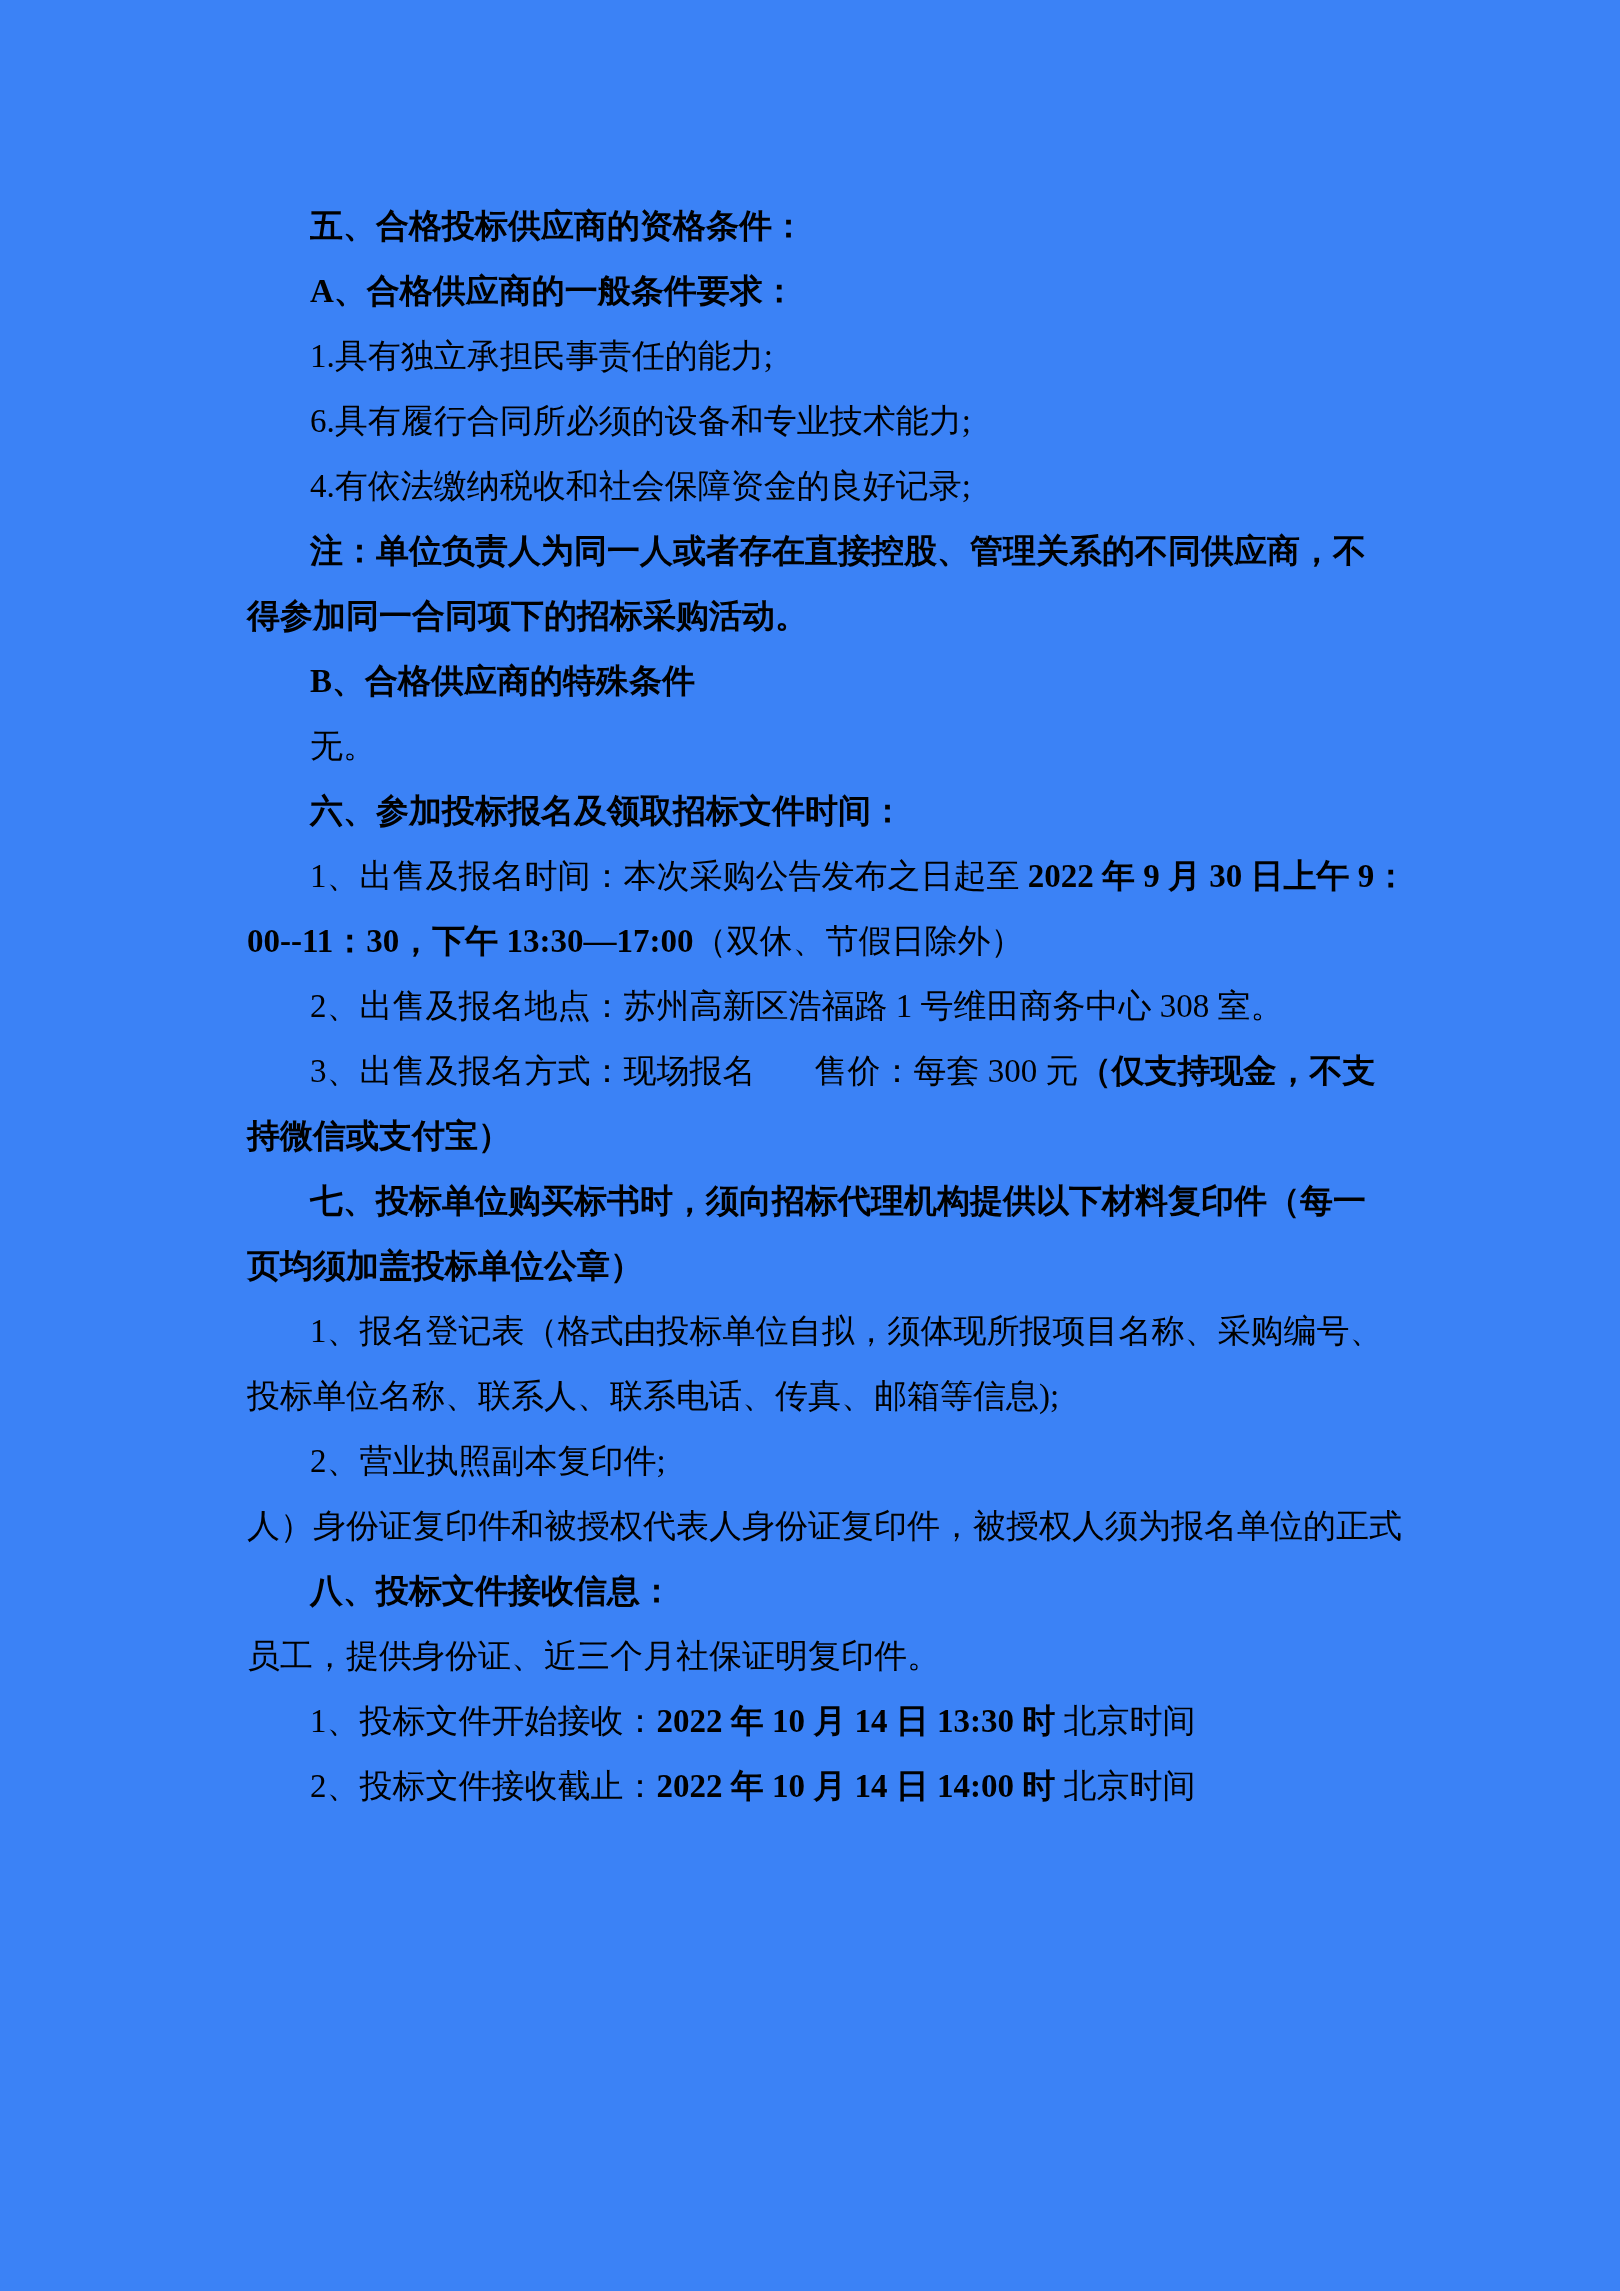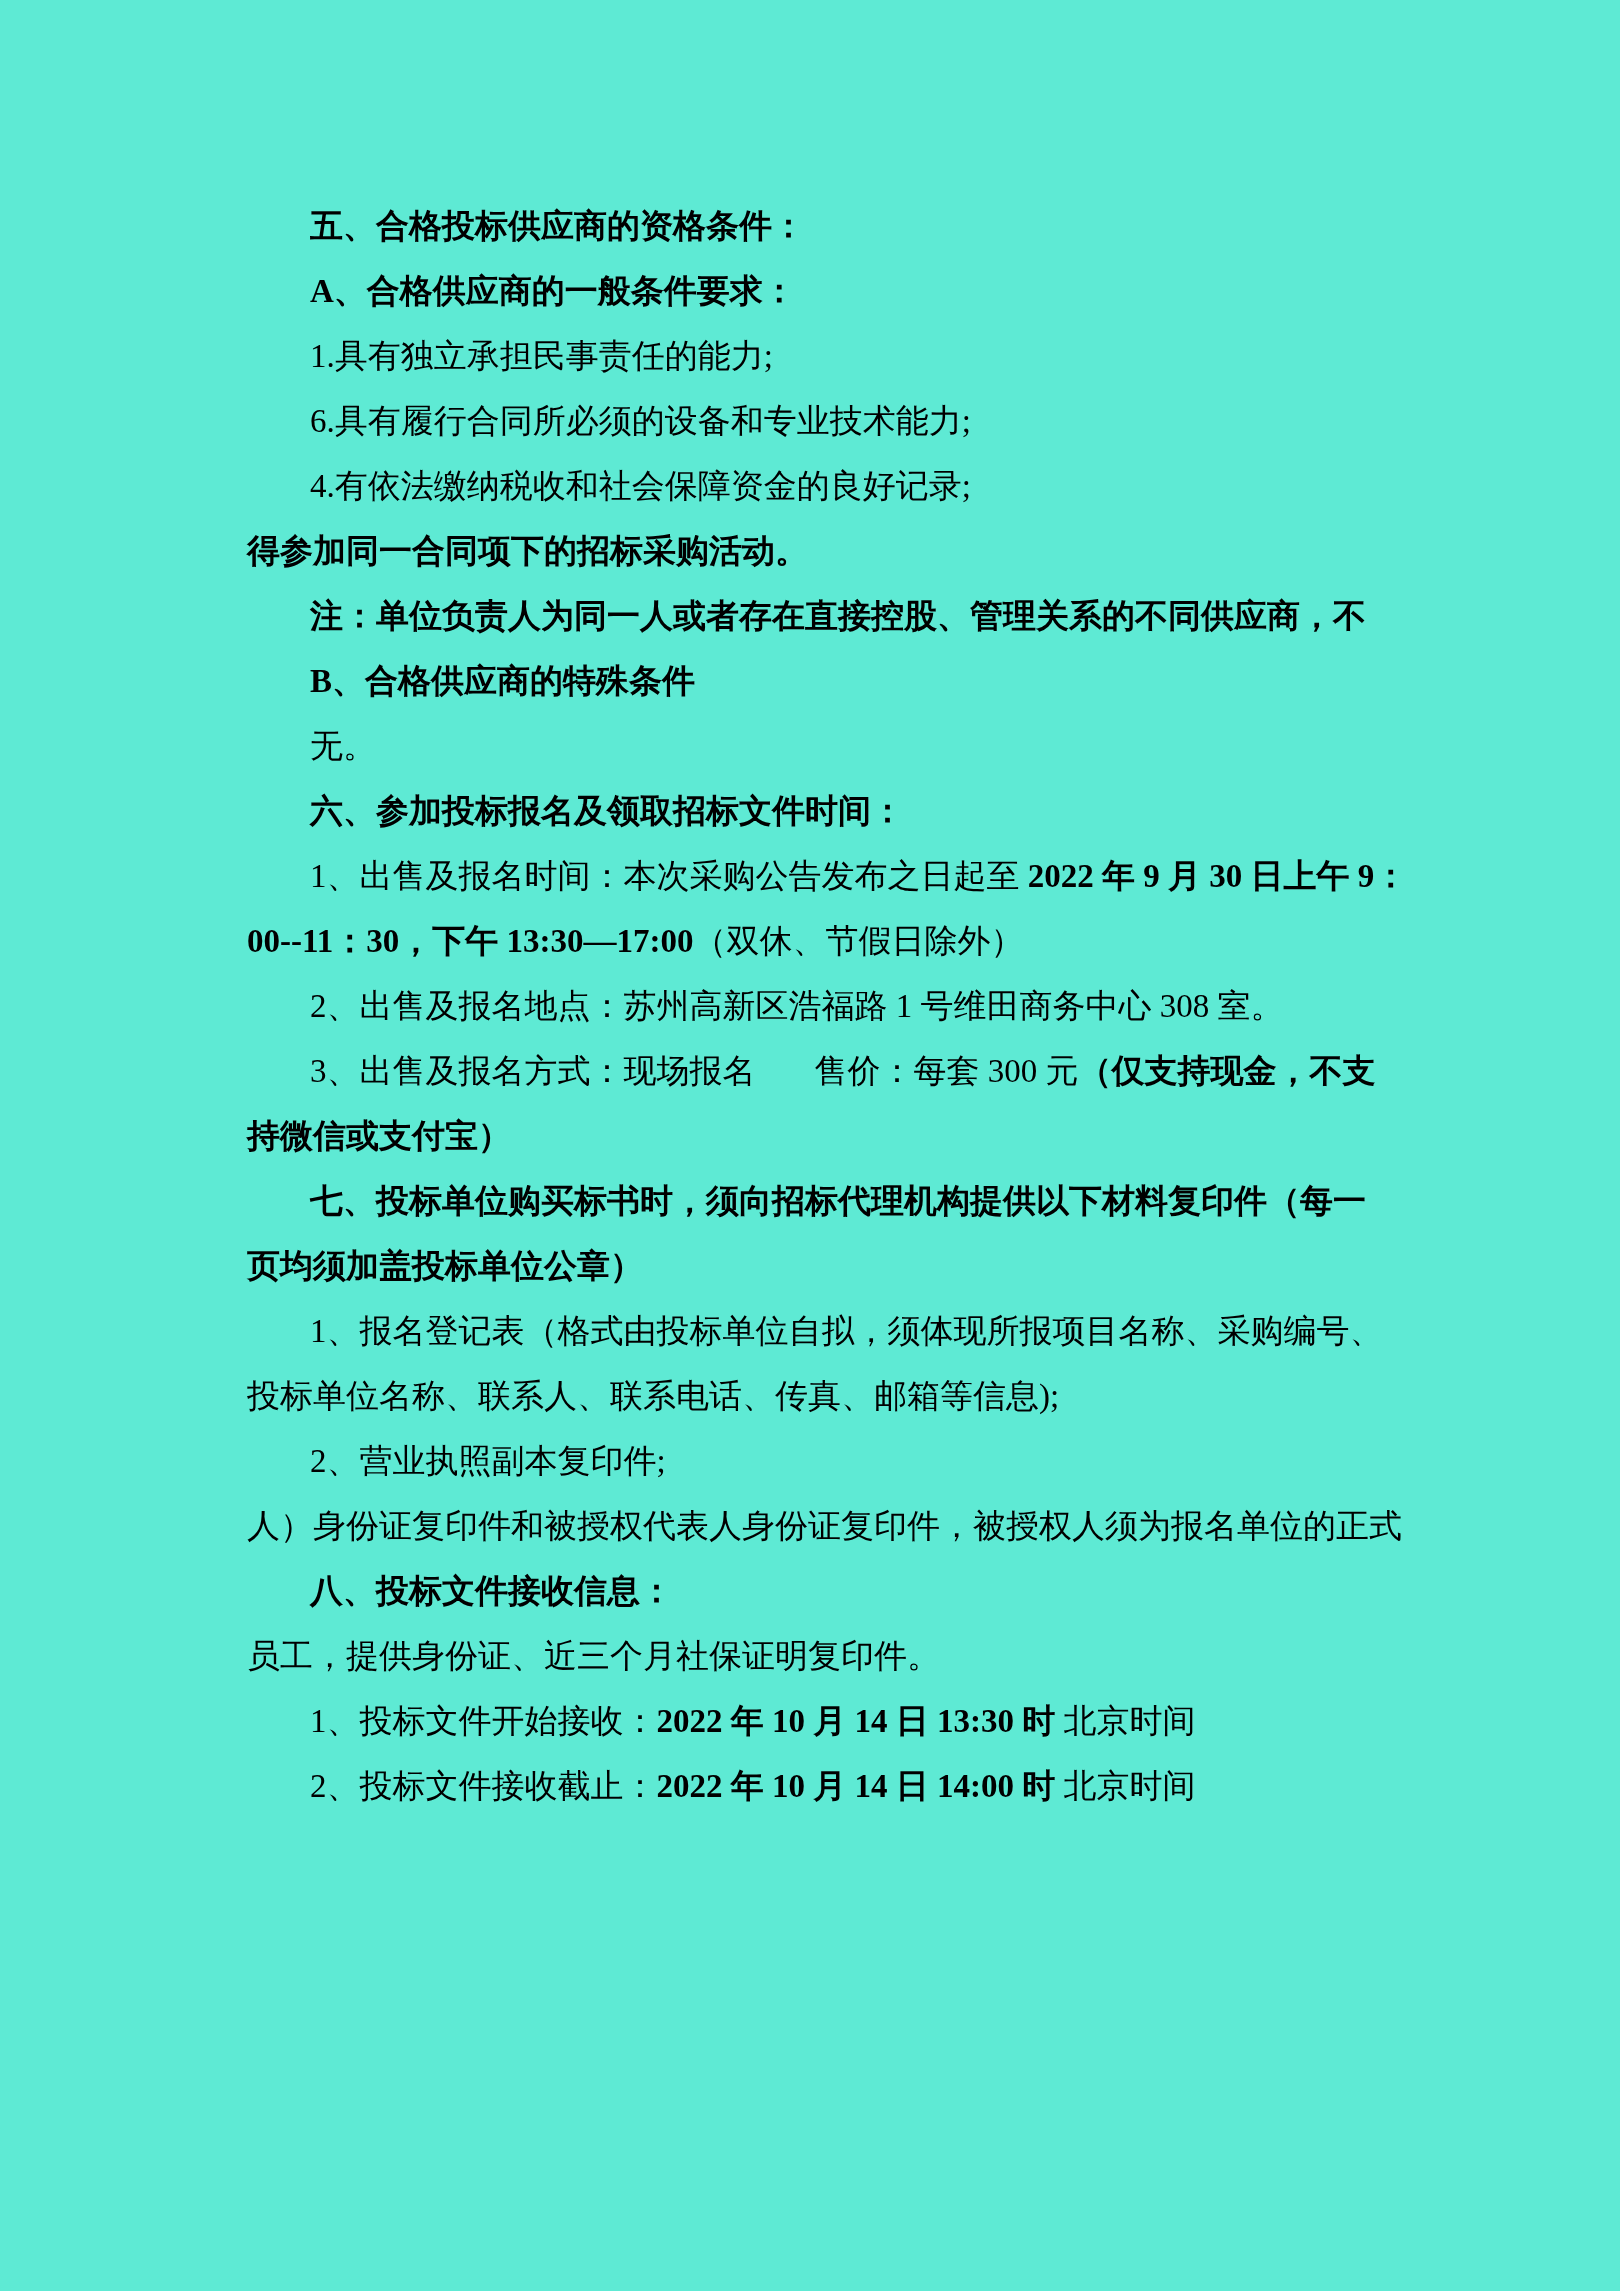--- a/index.html
+++ b/index.html
@@ -1,20 +1,20 @@
 <!DOCTYPE html>
 <html><head>
 <meta charset="utf-8">
 <style>
   html, body { margin: 0; padding: 0; background: #e8e8e8; }
   .page {
     position: relative;
     width: 1620px;
     height: 2292px;
-    background: #5eead4;
+    background: #3b82f6;
     overflow: hidden;
     font-family: "Liberation Serif", "DejaVu Serif", serif;
     color: #000000;
   }
   .content {
     position: absolute;
     left: 247px;
     top: 194px;
     width: 1137px;
   }
@@ -32,22 +32,22 @@
 </head>
 <body>
 
 <div class="page">
   <div class="content">
       <div class="line indent"><span class="b">五、合格投标供应商的资格条件：</span></div>
       <div class="line indent"><span class="b">A、合格供应商的一般条件要求：</span></div>
       <div class="line indent"><span>1.具有独立承担民事责任的能力;</span></div>
       <div class="line indent"><span>6.具有履行合同所必须的设备和专业技术能力;</span></div>
       <div class="line indent"><span>4.有依法缴纳税收和社会保障资金的良好记录;</span></div>
+      <div class="line indent"><span class="b">注：单位负责人为同一人或者存在直接控股、管理关系的不同供应商，不</span></div>
       <div class="line"><span class="b">得参加同一合同项下的招标采购活动。</span></div>
-      <div class="line indent"><span class="b">注：单位负责人为同一人或者存在直接控股、管理关系的不同供应商，不</span></div>
       <div class="line indent"><span class="b">B、合格供应商的特殊条件</span></div>
       <div class="line indent"><span>无。</span></div>
       <div class="line indent"><span class="b">六、参加投标报名及领取招标文件时间：</span></div>
       <div class="line indent"><span>1、出售及报名时间：本次采购公告发布之日起至 </span><span class="b">2022 年 9 月 30 日上午 9：</span></div>
       <div class="line"><span class="b">00--11：30，下午 13:30—17:00</span><span>（双休、节假日除外）</span></div>
       <div class="line indent"><span>2、出售及报名地点：苏州高新区浩福路 1 号维田商务中心 308 室。</span></div>
       <div class="line indent"><span>3、出售及报名方式：现场报名</span><span class="gap">售价：每套 300 元</span><span class="b">（仅支持现金，不支</span></div>
       <div class="line"><span class="b">持微信或支付宝）</span></div>
       <div class="line indent"><span class="b">七、投标单位购买标书时，须向招标代理机构提供以下材料复印件（每一</span></div>
       <div class="line"><span class="b">页均须加盖投标单位公章）</span></div>

